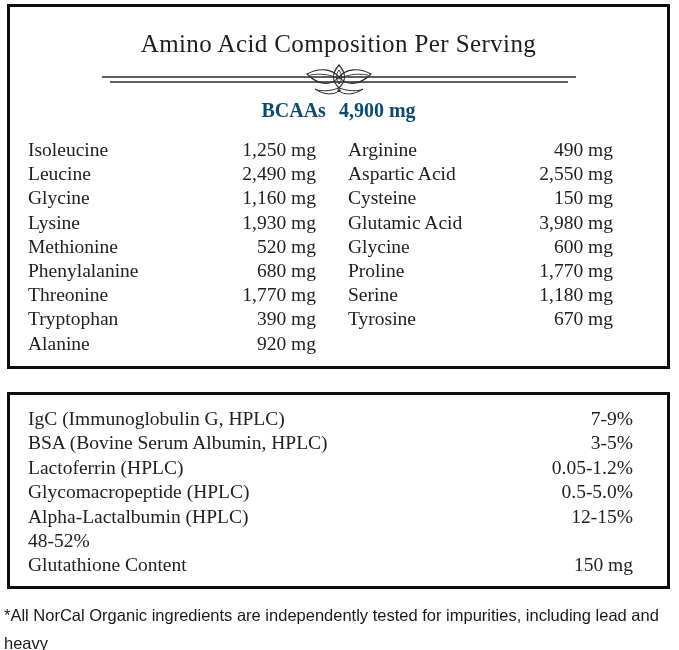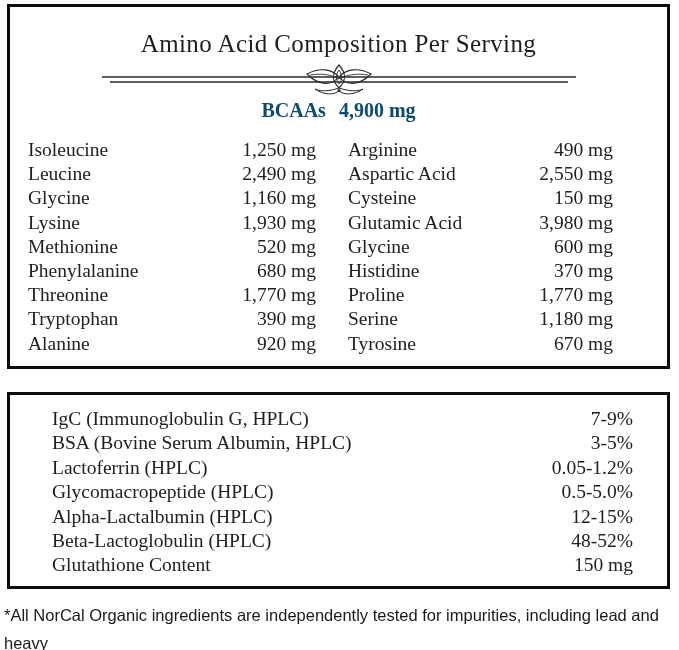--- a/index.html
+++ b/index.html
@@ -33,21 +33,21 @@
   .aa-row{
     display:flex;justify-content:space-between;align-items:baseline;
     height:24.2px;font-size:19.5px;line-height:24.2px;color:#212121;gap:8px;
   }
   .aa-name{text-align:left;white-space:nowrap;}
   .aa-val{text-align:center;white-space:nowrap;}
 
   .fr-col{position:absolute;top:12px;left:18px;width:605px;}
   .fr-row{
     display:flex;justify-content:space-between;align-items:baseline;
-    height:24.4px;font-size:19.5px;line-height:24.4px;color:#212121;margin-left:24px;
+    height:24.4px;font-size:19.5px;line-height:24.4px;color:#212121;
   }
 
   .footnote{
     position:absolute;left:4px;top:601px;width:672px;
     font-family:"Liberation Sans", sans-serif;font-size:16.5px;
     line-height:28px;color:#1a1a1a;
   }
   svg .ink{stroke:#2a2a2a;fill:none;}
 </style>
 </head>
@@ -134,24 +134,20 @@
       </div>
     <div class="aa-row">
         <span class="aa-name">Glutamic Acid</span>
         <span class="aa-val">3,980 mg</span>
       </div>
     <div class="aa-row">
         <span class="aa-name">Glycine</span>
         <span class="aa-val">600 mg</span>
       </div>
     <div class="aa-row">
-        <span class="aa-name">Histidine</span>
-        <span class="aa-val">370 mg</span>
-      </div>
-    <div class="aa-row">
         <span class="aa-name">Proline</span>
         <span class="aa-val">1,770 mg</span>
       </div>
     <div class="aa-row">
         <span class="aa-name">Serine</span>
         <span class="aa-val">1,180 mg</span>
       </div>
     <div class="aa-row">
         <span class="aa-name">Tyrosine</span>
         <span class="aa-val">670 mg</span>
@@ -175,21 +171,20 @@
       </div>
     <div class="fr-row">
         <span class="aa-name">Glycomacropeptide (HPLC)</span>
         <span class="aa-val">0.5-5.0%</span>
       </div>
     <div class="fr-row">
         <span class="aa-name">Alpha-Lactalbumin (HPLC)</span>
         <span class="aa-val">12-15%</span>
       </div>
     <div class="fr-row">
-        <span class="aa-name">Beta-Lactoglobulin (HPLC)</span>
         <span class="aa-val">48-52%</span>
       </div>
     <div class="fr-row">
         <span class="aa-name">Glutathione Content</span>
         <span class="aa-val">150 mg</span>
       </div>
   </div>
 </div>
 
 <div class="footnote">

